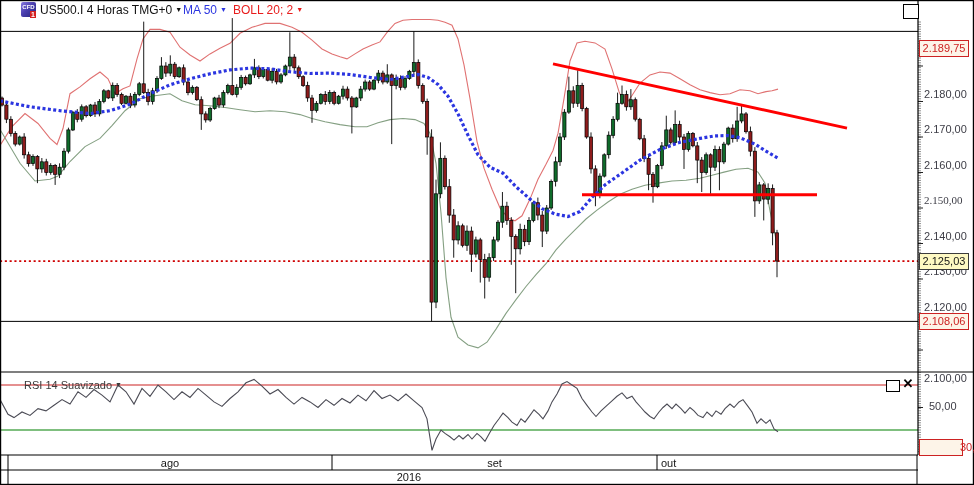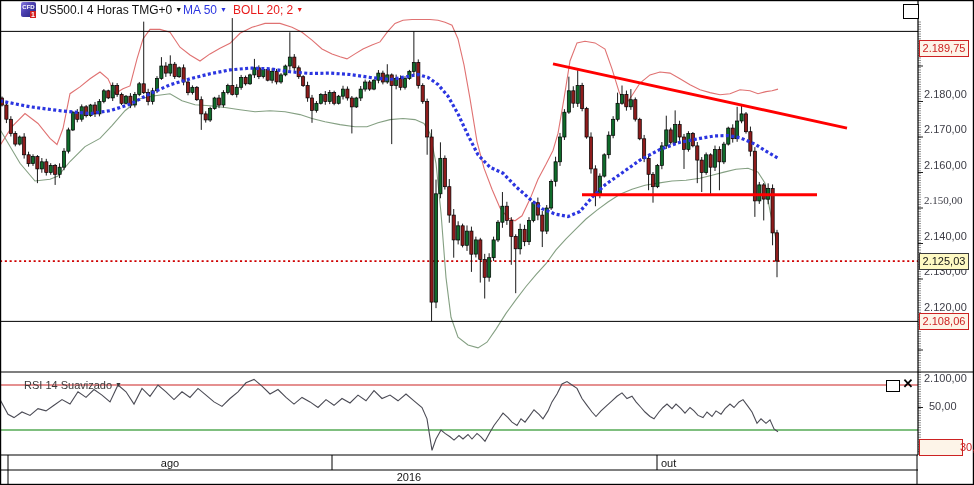--- a/index.html
+++ b/index.html
@@ -630,20 +630,21 @@
   <div class="marker last" id="mk-last" style="top: 252.643px;">2.125,03</div>
   <div class="marker" id="mk-low" style="top: 312.887px;">2.108,06</div>
 
   <div class="ov rsi-label"><span>RSI 14 Suavizado</span><span class="arr" style="color:#3a3a3a">▼</span></div>
   <div class="ov btn-restore"></div>
   <div class="ov btn-close">✕</div>
   <div class="rsi50">50,00</div>
   <div class="marker rsi30" id="mk-rsi30" style="top: 439px; padding-left: 40px;">30,00</div>
 
   <div class="month m-ago">ago</div>
+  <div class="month m-set">set</div>
   <div class="month m-out">out</div>
   <div class="year">2016</div>
 
   <div id="ptick-holder">
       <div class="ptick" style="top: 59.5px;">2.180,00</div>
       <div class="ptick" style="top: 95px;">2.170,00</div>
       <div class="ptick" style="top: 130.5px;">2.160,00</div>
       <div class="ptick" style="top: 166px; font-family: Liberation Serif, serif;">2.150,00</div>
       <div class="ptick" style="top: 201.5px;">2.140,00</div>
       <div class="ptick" style="top: 237px;">2.130,00</div>

